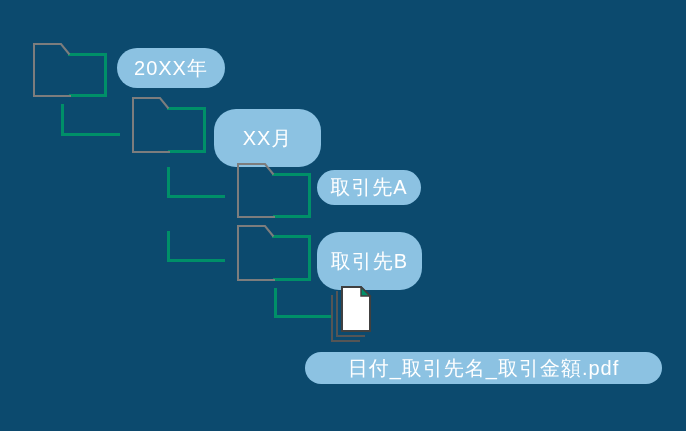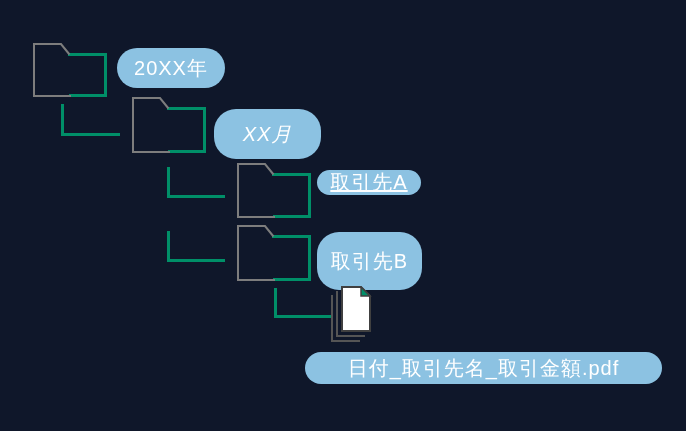--- a/index.html
+++ b/index.html
@@ -1,19 +1,19 @@
 <!DOCTYPE html>
 <html><head>
 <meta charset="utf-8">
 <style>
   html,body{margin:0;padding:0;background:#ffffff;}
   .canvas{
     position:relative;
     width:686px;height:431px;
-    background:#0f172a;
+    background:#0c4a6e;
     font-family:"Liberation Sans","DejaVu Sans",sans-serif;
     overflow:hidden;
   }
   .abs{position:absolute;}
   .pill{
     position:absolute;
     background:#8CC2E2;
     color:#ffffff;
     border-radius:22px;
     display:flex;
@@ -44,31 +44,31 @@
   <div class="pill" style="left:117px;top:48px;width:108px;height:40px;">20XX年</div>
 
   <div class="connector" style="left:61px;top:104px;width:56px;height:29px;"></div>
 
   <div class="abs" style="left:132px;top:97px;">
     <svg width="74" height="56" viewBox="0 0 74 56">
       <path d="M35,11.5 L72.5,11.5 L72.5,54.5 L36,54.5" fill="none" stroke="#008F68" stroke-width="3"></path>
       <path d="M38,55 L1,55 L1,1 L28,1 L36.5,11.5" fill="none" stroke="#7d7d7d" stroke-width="2"></path>
     </svg>
   </div>
-  <div class="pill" style="left:214px;top:109px;width:107px;height:50px;font-style:italic;">XX月</div>
+  <div class="pill" style="left:214px;top:109px;width:107px;height:58px;">XX月</div>
 
   <div class="connector" style="left:167px;top:167px;width:55px;height:28px;"></div>
 
   <div class="abs" style="left:237px;top:163px;">
     <svg width="74" height="55" viewBox="0 0 74 55">
       <path d="M35,11.5 L72.5,11.5 L72.5,53.5 L36,53.5" fill="none" stroke="#008F68" stroke-width="3"></path>
       <path d="M38,54 L1,54 L1,1 L28,1 L36.5,11.5" fill="none" stroke="#7d7d7d" stroke-width="2"></path>
     </svg>
   </div>
-  <div class="pill" style="left:317px;top:170px;width:104px;height:25px;text-decoration:underline;">取引先A</div>
+  <div class="pill" style="left:317px;top:170px;width:104px;height:35px;">取引先A</div>
 
   <div class="connector" style="left:167px;top:231px;width:55px;height:28px;"></div>
 
   <div class="abs" style="left:237px;top:225px;">
     <svg width="74" height="56" viewBox="0 0 74 56">
       <path d="M35,11.5 L72.5,11.5 L72.5,54.5 L36,54.5" fill="none" stroke="#008F68" stroke-width="3"></path>
       <path d="M38,55 L1,55 L1,1 L28,1 L36.5,11.5" fill="none" stroke="#7d7d7d" stroke-width="2"></path>
     </svg>
   </div>
   <div class="pill" style="left:317px;top:232px;width:105px;height:58px;">取引先B</div>

